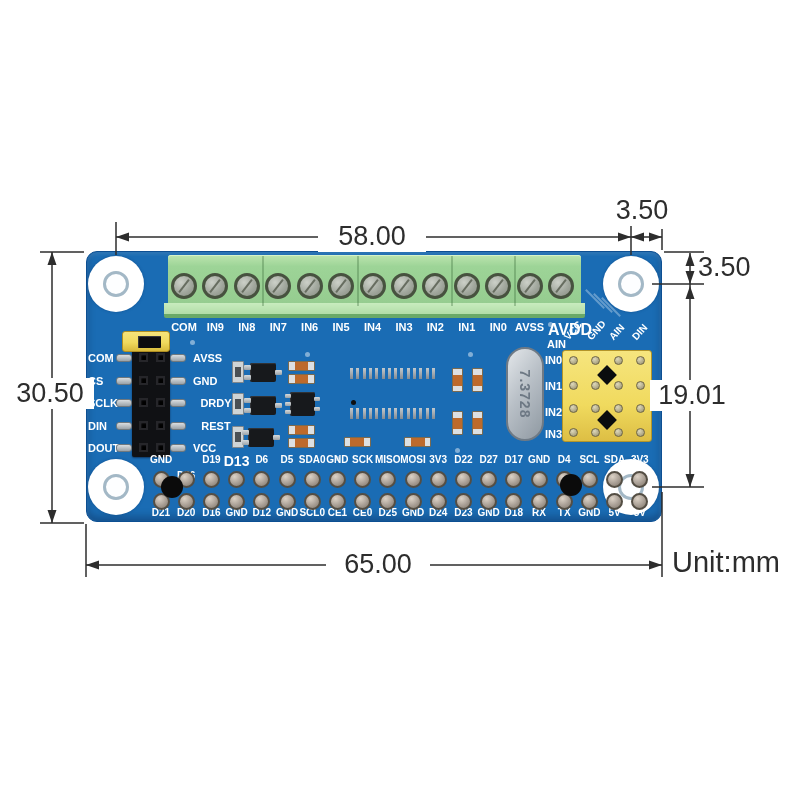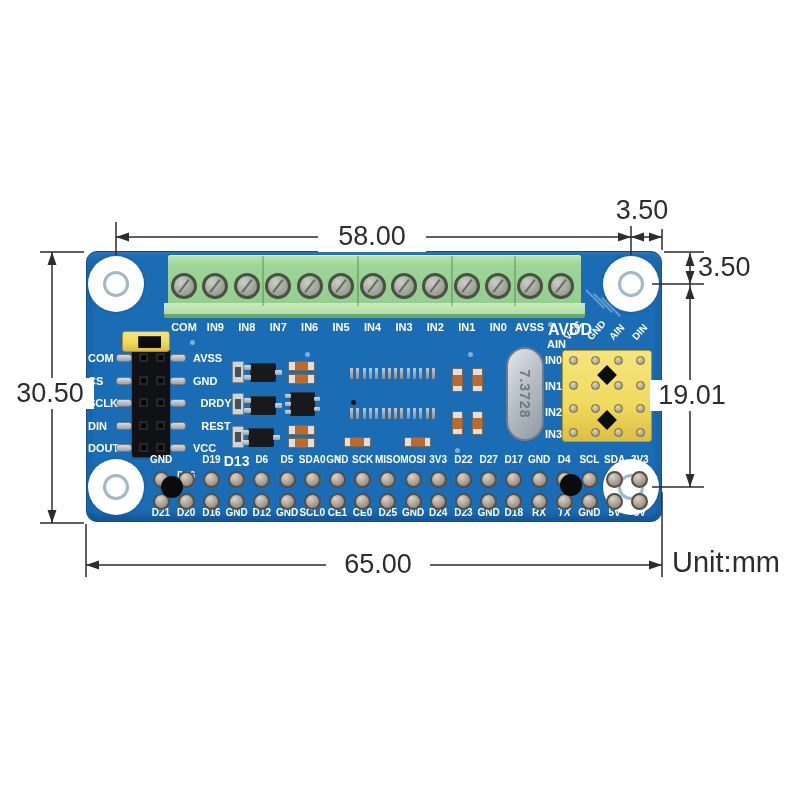--- a/index.html
+++ b/index.html
@@ -384,21 +384,21 @@
     <div class="gpin" style="left: 480.1px; top: 492.5px;"></div>
     <div class="lbl" style="left: 498.8px; top: 454px; width: 30px; font-size: 10px;">D17</div>
     <div class="lbl" style="left: 498.8px; top: 507px; width: 30px; font-size: 10px;">D18</div>
     <div class="gpin" style="left: 505.3px; top: 470.5px;"></div>
     <div class="gpin" style="left: 505.3px; top: 492.5px;"></div>
     <div class="lbl" style="left: 524px; top: 454px; width: 30px; font-size: 10px;">GND</div>
     <div class="lbl" style="left: 524px; top: 507px; width: 30px; font-size: 10px;">RX</div>
     <div class="gpin" style="left: 530.5px; top: 470.5px;"></div>
     <div class="gpin" style="left: 530.5px; top: 492.5px;"></div>
     <div class="lbl" style="left: 549.2px; top: 454px; width: 30px; font-size: 10px;">D4</div>
-    <div class="lbl" style="left: 549.2px; top: 507px; width: 30px; font-size: 10px; font-style: italic;">TX</div>
+    <div class="lbl" style="left: 549.2px; top: 507px; width: 30px; font-size: 10px;">TX</div>
     <div class="gpin" style="left: 555.7px; top: 470.5px;"></div>
     <div class="gpin" style="left: 555.7px; top: 492.5px;"></div>
     <div class="lbl" style="left: 574.4px; top: 454px; width: 30px; font-size: 10px;">SCL</div>
     <div class="lbl" style="left: 574.4px; top: 507px; width: 30px; font-size: 10px;">GND</div>
     <div class="gpin" style="left: 580.9px; top: 470.5px;"></div>
     <div class="gpin" style="left: 580.9px; top: 492.5px;"></div>
     <div class="lbl" style="left: 599.6px; top: 454px; width: 30px; font-size: 10px;">SDA</div>
     <div class="lbl" style="left: 599.6px; top: 507px; width: 30px; font-size: 10px;">5V</div>
     <div class="gpin" style="left: 606.1px; top: 470.5px;"></div>
     <div class="gpin" style="left: 606.1px; top: 492.5px;"></div>

